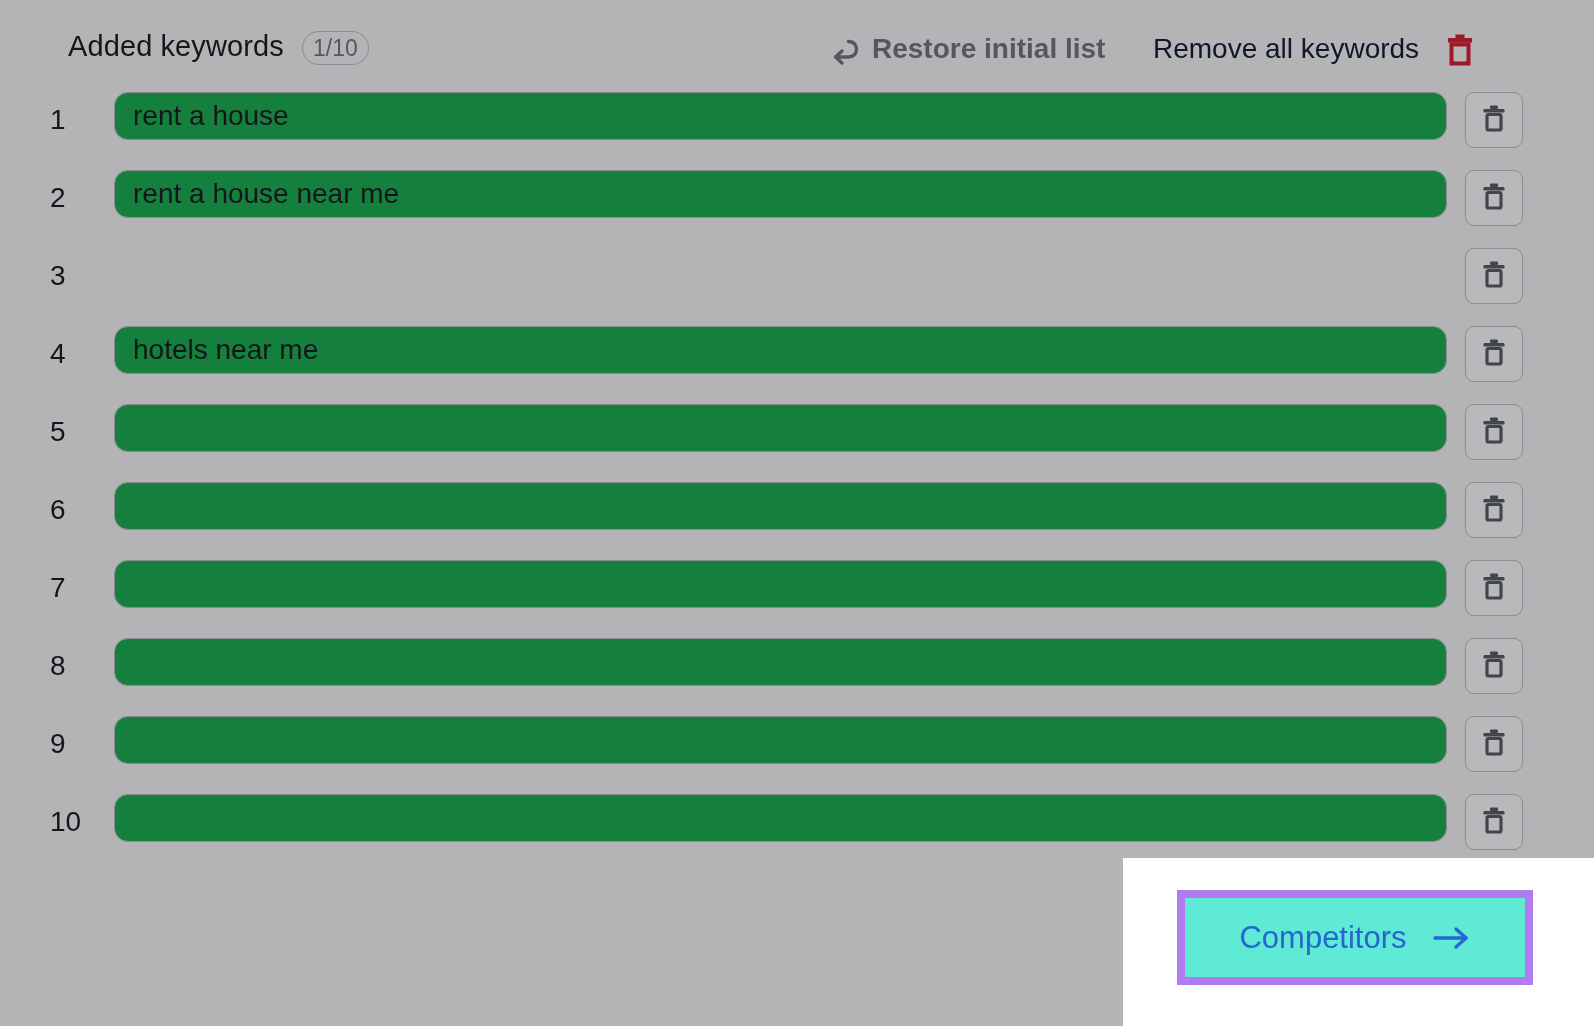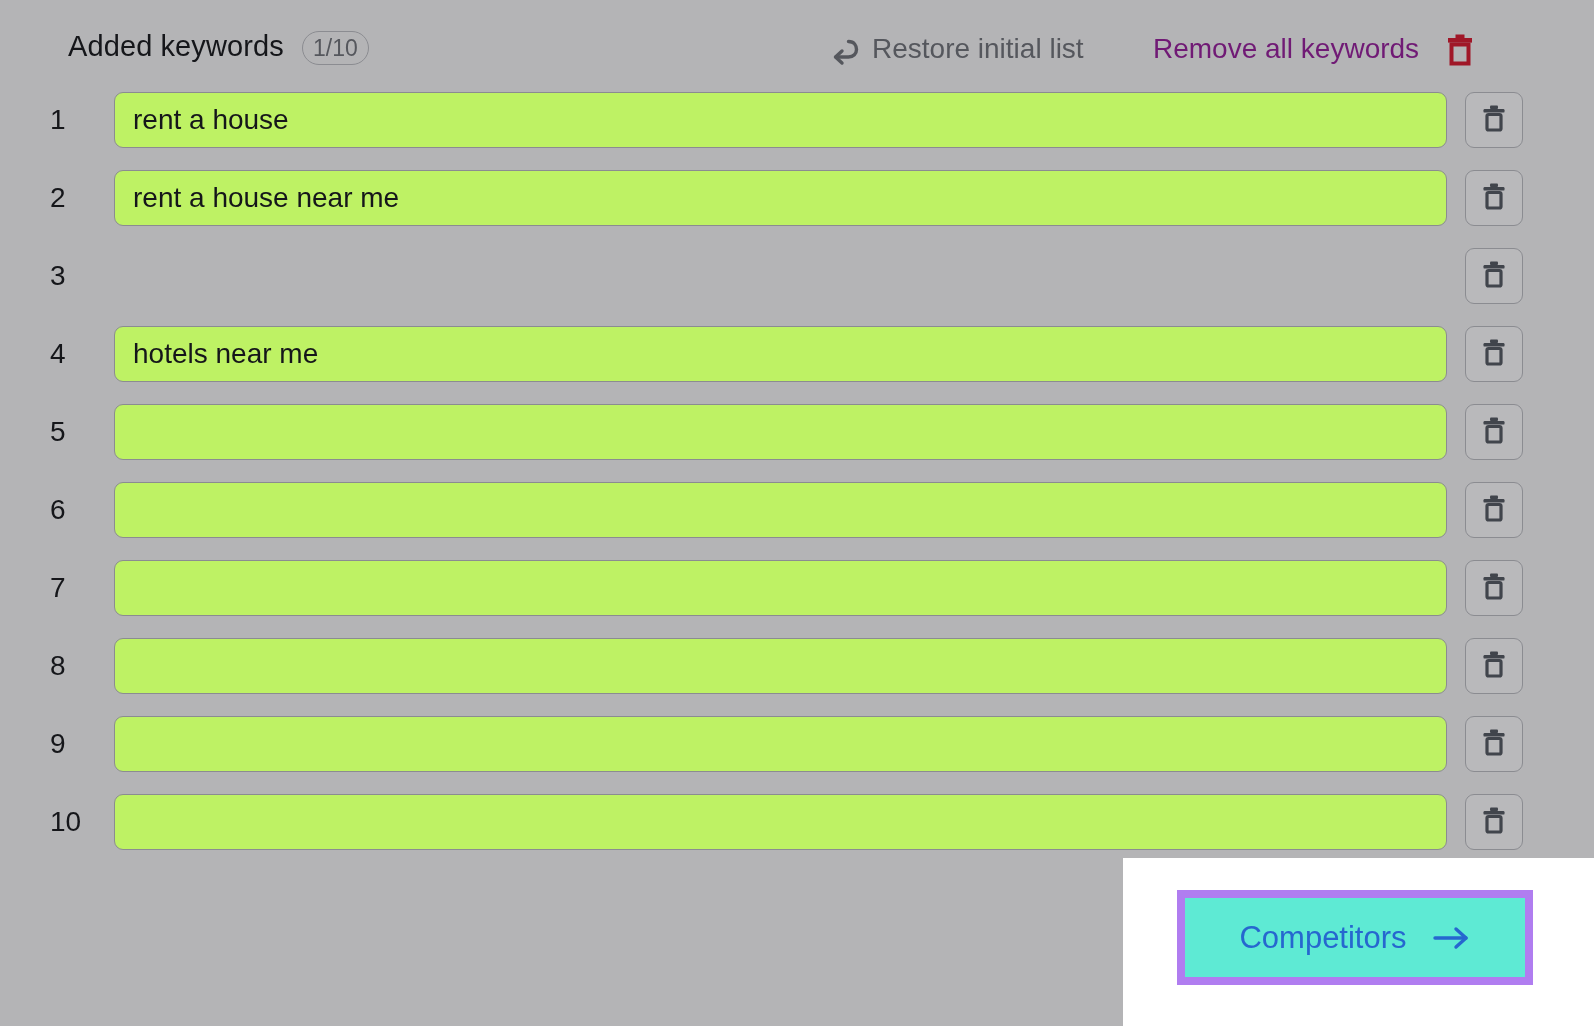--- a/index.html
+++ b/index.html
@@ -57,32 +57,33 @@
     left: 826px;
     top: 26px;
     height: 46px;
     display: flex;
     align-items: center;
     gap: 12px;
     color: #55575d;
     font-size: 28px;
     cursor: pointer;
     white-space: nowrap;
+    font-weight: bold;
   }
   .restore-btn .ico { display: flex; align-items: center; }
 
   .remove-all-btn {
     position: absolute;
     left: 1153px;
     top: 26px;
     height: 46px;
     display: flex;
     align-items: center;
     gap: 26px;
-    color: #701a75;
+    color: #0f172a;
     font-size: 28px;
     cursor: pointer;
     white-space: nowrap;
   }
   .remove-all-btn .ico { display: flex; align-items: center; }
 
   
   .kw-list {
     position: absolute;
     left: 0;
@@ -102,25 +103,25 @@
     line-height: 56px;
     font-size: 28px;
     color: #15161a;
     text-align: left;
   }
   .kw-input {
     position: absolute;
     left: 114px;
     top: 0;
     width: 1333px;
-    height: 56px;
+    height: 48px;
     box-sizing: border-box;
-    background: #bef264;
+    background: #15803d;
     border: 1.4px solid #8b8c91;
-    border-radius: 9px;
+    border-radius: 14px;
     padding: 0 18px;
     font-family: "Liberation Sans", sans-serif;
     font-size: 28px;
     color: #15161a;
     outline: none;
   }
   .kw-input::placeholder { color: transparent; }
   .kw-del {
     position: absolute;
     left: 1465px;

